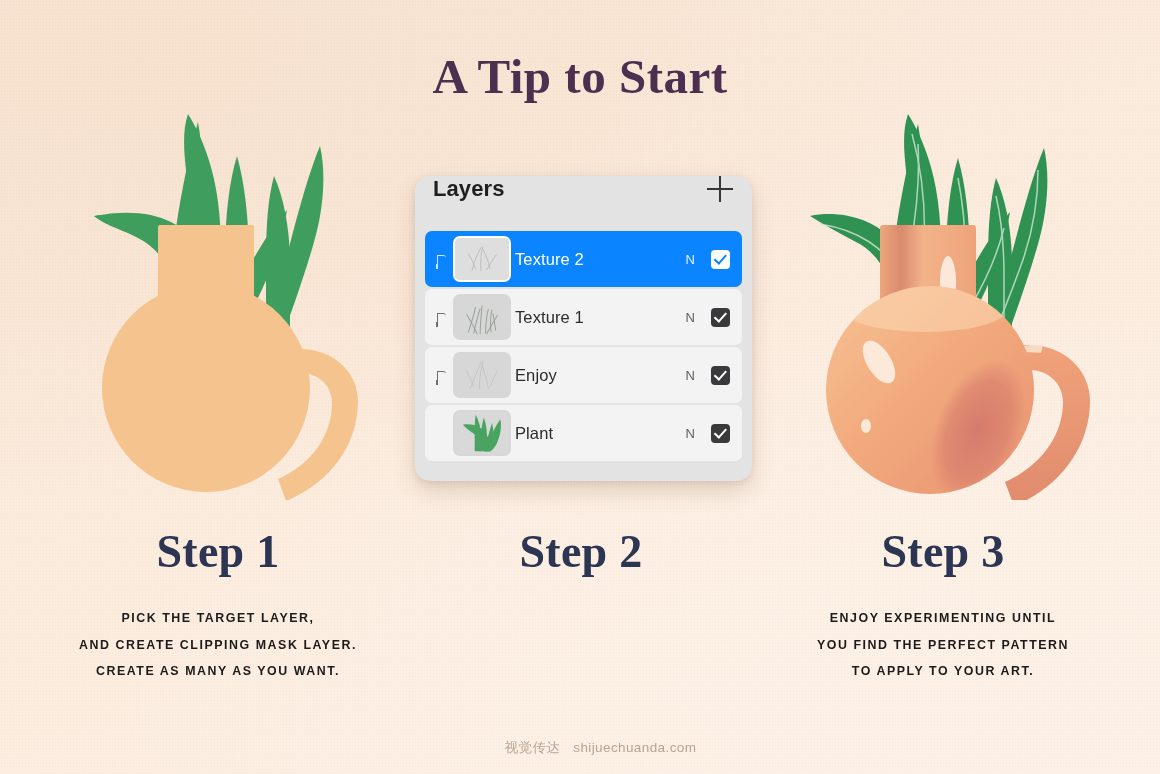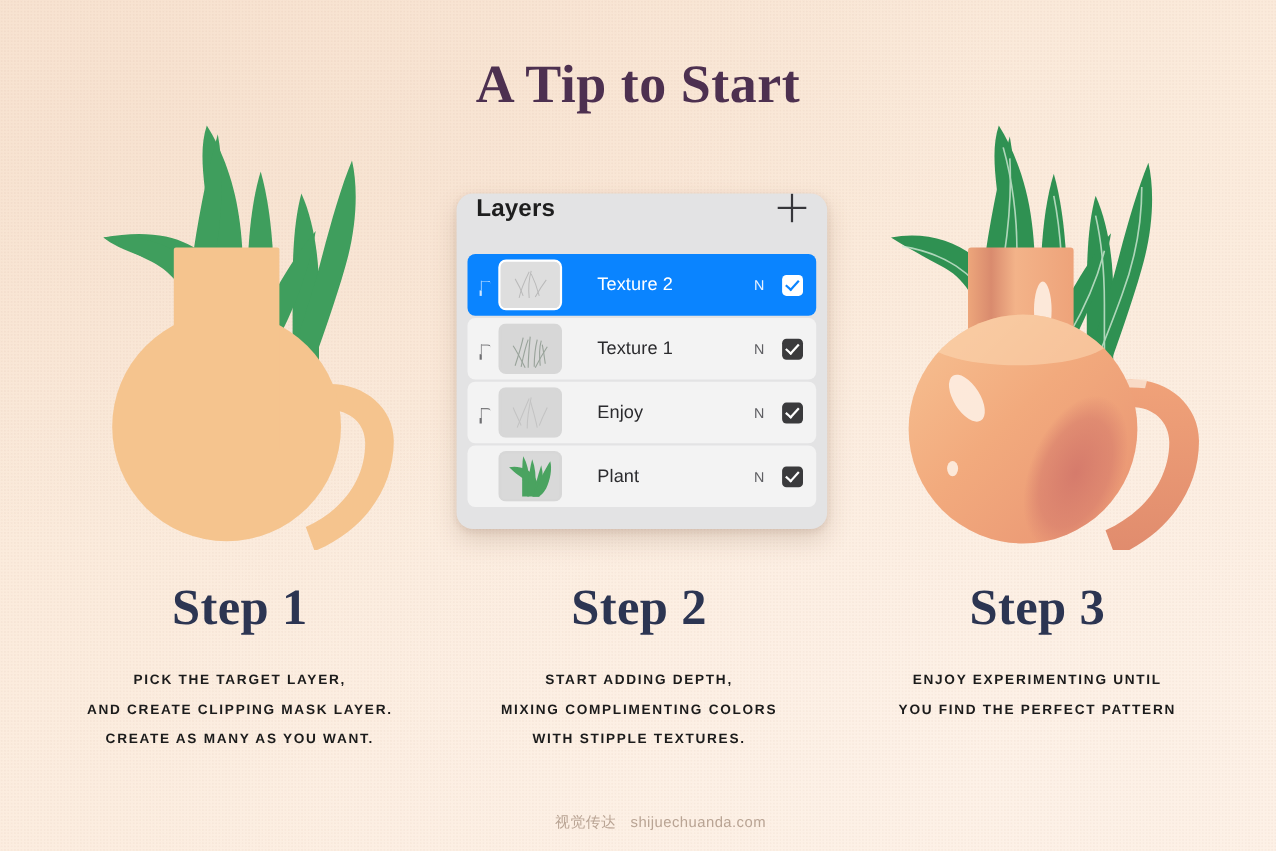--- a/index.html
+++ b/index.html
@@ -117,21 +117,21 @@
     border-radius:7px;
     background:#d7d7d7;
     overflow:hidden;
     border:2.5px solid transparent;
   }
   .layer-row.selected .thumb { border-color:#ffffff; background:#dedede; }
   .thumb svg { display:block; width:100%; height:100%; }
 
   .layer-name {
     flex:1 1 auto;
-    padding-left:32px;
+    padding-left:4px;
     font-size:16.5px;
     color:#2b2b2e;
     letter-spacing:.1px;
   }
   .layer-row.selected .layer-name { color:#ffffff; }
 
   .blend-mode {
     font-size:13px; color:#5f5f63; margin-right:16px; letter-spacing:.2px;
   }
   .layer-row.selected .blend-mode { color:#e6f1ff; }
@@ -389,32 +389,28 @@
     <div class="step-heading">Step 1</div>
     <div class="step-body">
       <span>Pick the target layer,</span>
       <span>and create clipping mask layer.</span>
       <span>Create as many as you want.</span>
     </div>
   </div>
 
   <div class="step-col" id="step-col-2">
     <div class="step-heading">Step 2</div>
-    <div class="step-body">
-      <span>Start adding depth,</span>
-      <span>mixing complimenting colors</span>
-      <span>with stipple textures.</span>
-    </div>
   </div>
 
   <div class="step-col" id="step-col-3">
     <div class="step-heading">Step 3</div>
     <div class="step-body">
       <span>Enjoy experimenting until</span>
       <span>you find the perfect pattern</span>
+      <span>to apply to your art.</span>
     </div>
   </div>
 
   <div id="watermark">
     <span class="wm-cn">视觉传达</span><span>shijuechuanda.com</span>
   </div>
 
 </div>
 
 </body></html>

